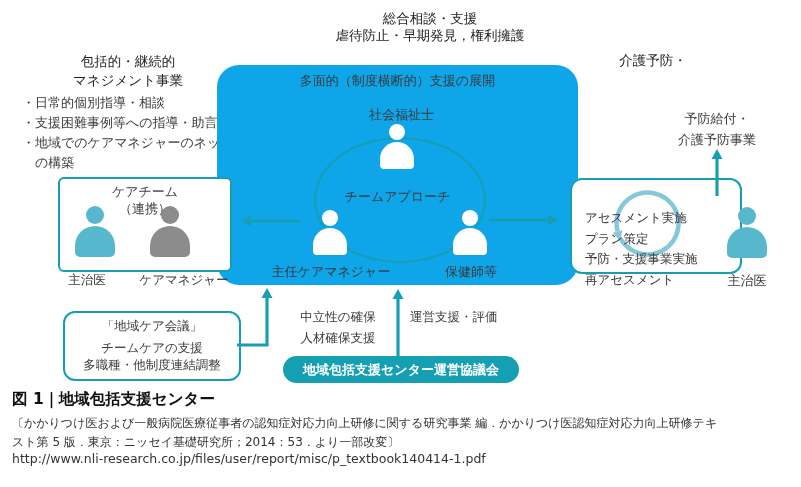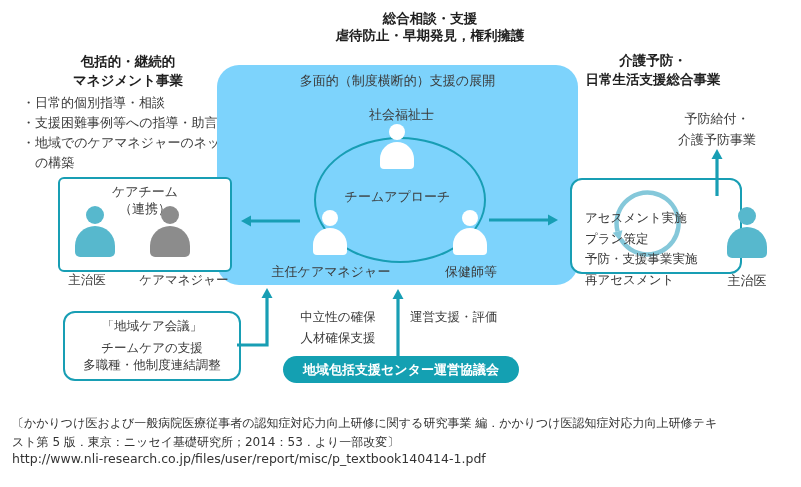--- a/index.html
+++ b/index.html
@@ -3,32 +3,32 @@
 <meta charset="utf-8">
 <style>
   html,body{margin:0;padding:0;background:#ffffff;}
   .canvas{
     position:relative;width:801px;height:487px;background:#ffffff;
     font-family:"DejaVu Sans","Liberation Sans",sans-serif;
     color:#3a3a3a;overflow:hidden;
   }
   .abs{position:absolute;}
   .ctr{text-align:center;}
-  .bold{font-weight:bold;color:#1f1f1f;}
+  .bold{font-weight:normal;color:#1f1f1f;}
   .nw{white-space:nowrap;}
 
   
   #topHeading{left:290px;top:10px;width:280px;font-size:13.5px;line-height:17px;}
   #leftHeading{left:38px;top:52px;width:180px;font-size:13.5px;line-height:19px;}
   #rightHeading{left:563px;top:51px;width:180px;font-size:13.5px;line-height:19px;}
   #bullets{left:22px;top:93px;font-size:13px;line-height:20px;}
   #bullets .indent{padding-left:13px;}
 
   
-  #bigBox{left:217px;top:65px;width:361px;height:220px;border-radius:22px;background:#7dd3fc;}
+  #bigBox{left:217px;top:65px;width:361px;height:220px;border-radius:22px;background:#0ea5e9;}
   #bigBoxHeading{left:0;right:0;top:7px;font-size:13px;}
   #socialWorkerLabel{left:0;right:0;top:41px;font-size:13px;margin-left:8px;}
   #ellipse{left:97px;top:72px;width:168px;height:122px;border:2px solid #189eb4;border-radius:50%;}
   #teamApproachLabel{left:0;right:0;top:123px;font-size:13px;}
   #chiefLabel{left:30px;width:168px;top:198px;font-size:13px;}
   #nurseLabel{left:194px;width:120px;top:198px;font-size:13px;}
 
   
   .person{position:absolute;display:flex;flex-direction:column;align-items:center;z-index:4;}
   .p-head{border-radius:50%;}
@@ -85,21 +85,20 @@
   <div class="abs ctr bold" id="topHeading">
     <div class="nw">総合相談・支援</div>
     <div class="nw">虐待防止・早期発見，権利擁護</div>
   </div>
   <div class="abs ctr bold" id="leftHeading">
     <div class="nw">包括的・継続的</div>
     <div class="nw">マネジメント事業</div>
   </div>
   <div class="abs ctr bold" id="rightHeading">
     <div class="nw">介護予防・</div>
-    <div class="nw">日常生活支援総合事業</div>
   </div>
 
   <div class="abs" id="bullets">
     <div class="nw">・日常的個別指導・相談</div>
     <div class="nw">・支援困難事例等への指導・助言</div>
     <div class="nw">・地域でのケアマネジャーのネットワーク</div>
     <div class="nw indent">の構築</div>
   </div>
 
   <div class="abs" id="bigBox">
@@ -170,20 +169,21 @@
 
   <div class="abs" id="councilLeft">
     <div class="nw">中立性の確保</div>
     <div class="nw">人材確保支援</div>
   </div>
   <div class="abs" id="councilRight">
     <div class="nw">運営支援・評価</div>
   </div>
   <div class="abs nw" id="pill">地域包括支援センター運営協議会</div>
 
+  <div class="abs nw" id="figTitle">図 1｜地域包括支援センター</div>
   <div class="abs" id="citation">
     <div class="nw">〔かかりつけ医および一般病院医療従事者の認知症対応力向上研修に関する研究事業 編．かかりつけ医認知症対応力向上研修テキ</div>
     <div class="nw">スト第 5 版．東京：ニッセイ基礎研究所；2014：53．より一部改変〕</div>
   </div>
   <div class="abs nw" id="url">http://www.nli-research.co.jp/files/user/report/misc/p_textbook140414-1.pdf</div>
 
   <svg id="arrowOverlay" width="801" height="487" viewBox="0 0 801 487">
     <g stroke="#189eb4" fill="#189eb4">
       <line x1="300" y1="221" x2="250" y2="221" stroke-width="3.2"></line>
       <polygon points="241,221 251,215.5 251,226.5" stroke="none"></polygon>

